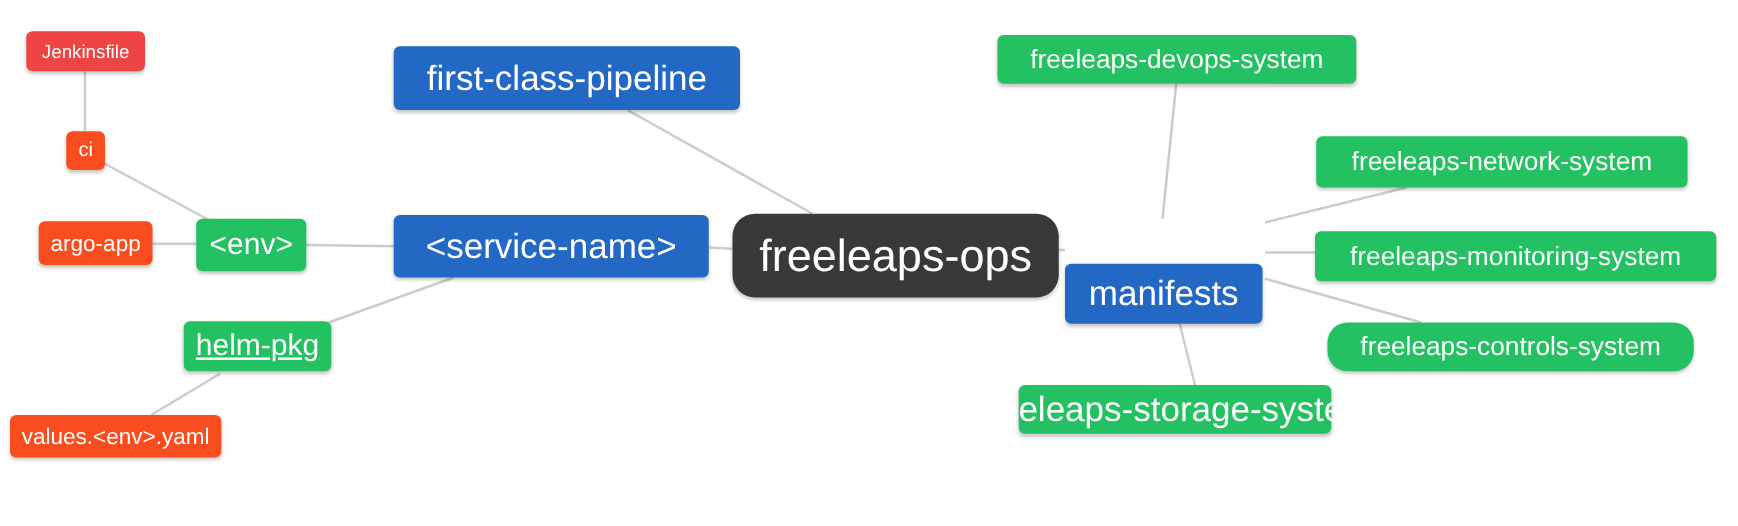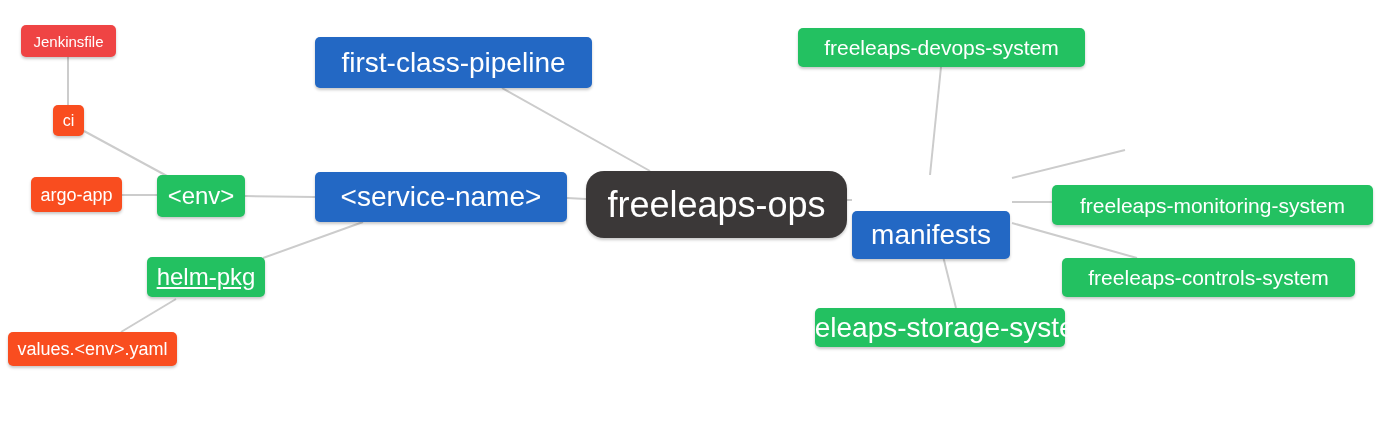--- a/index.html
+++ b/index.html
@@ -66,20 +66,21 @@
   <div class="node bg-branch" style="left:315px; top:172px; width:252px; height:50px; font-size:28px;">&lt;service-name&gt;</div>
 
   <div class="node bg-branch" style="left:315px; top:37px;  width:277px; height:51px; font-size:28px;">first-class-pipeline</div>
 
   <div class="node bg-root" style="left:586px; top:171px; width:261px; height:67px; font-size:36px;">freeleaps-ops</div>
 
   <div class="node bg-branch" style="left:852px; top:175px; width:158px; height:48px; font-size:28px;margin-top:36px;">manifests</div>
 
   <div class="node bg-green" style="left:798px; top:28px;  width:287px; height:39px; font-size:21px;">freeleaps-devops-system</div>
 
+  <div class="node bg-green" style="left:1053px;top:109px; width:297px; height:41px; font-size:21px;">freeleaps-network-system</div>
 
   <div class="node bg-green" style="left:1052px;top:185px; width:321px; height:40px; font-size:21px;">freeleaps-monitoring-system</div>
 
-  <div class="node bg-green" style="left:1062px;top:258px; width:293px; height:39px; font-size:21px;">freeleaps-controls-system</div>
+  <div class="node bg-green" style="left:1062px;top:258px; width:293px; height:39px; font-size:21px;border-radius:16px;">freeleaps-controls-system</div>
 
   <div class="node bg-green" style="left:815px; top:308px; width:250px; height:39px; font-size:28px;">freeleaps-storage-system</div>
 
 </div>
 
 </body></html>

